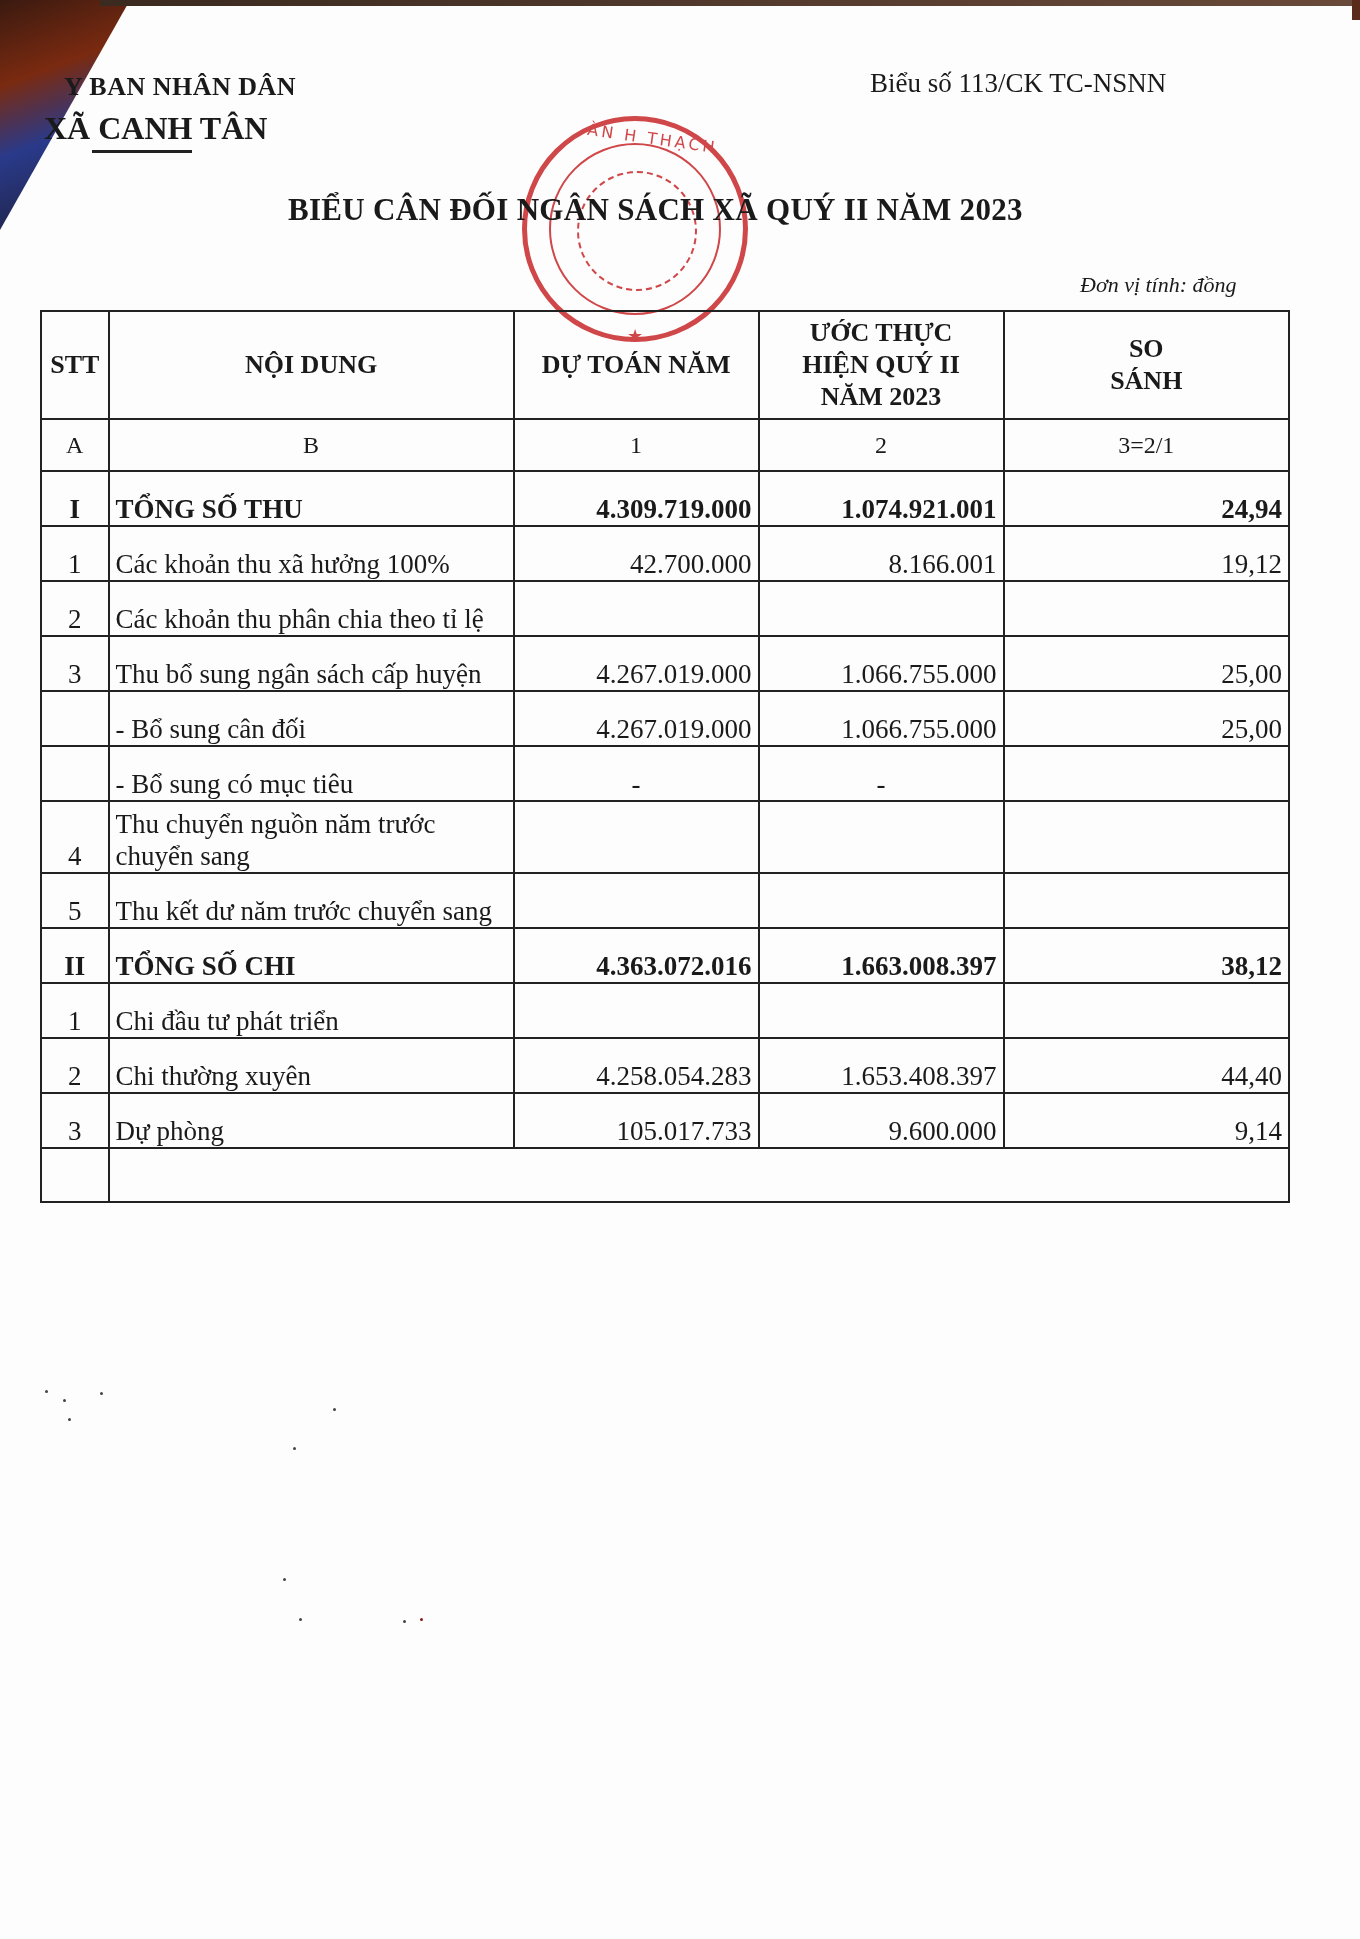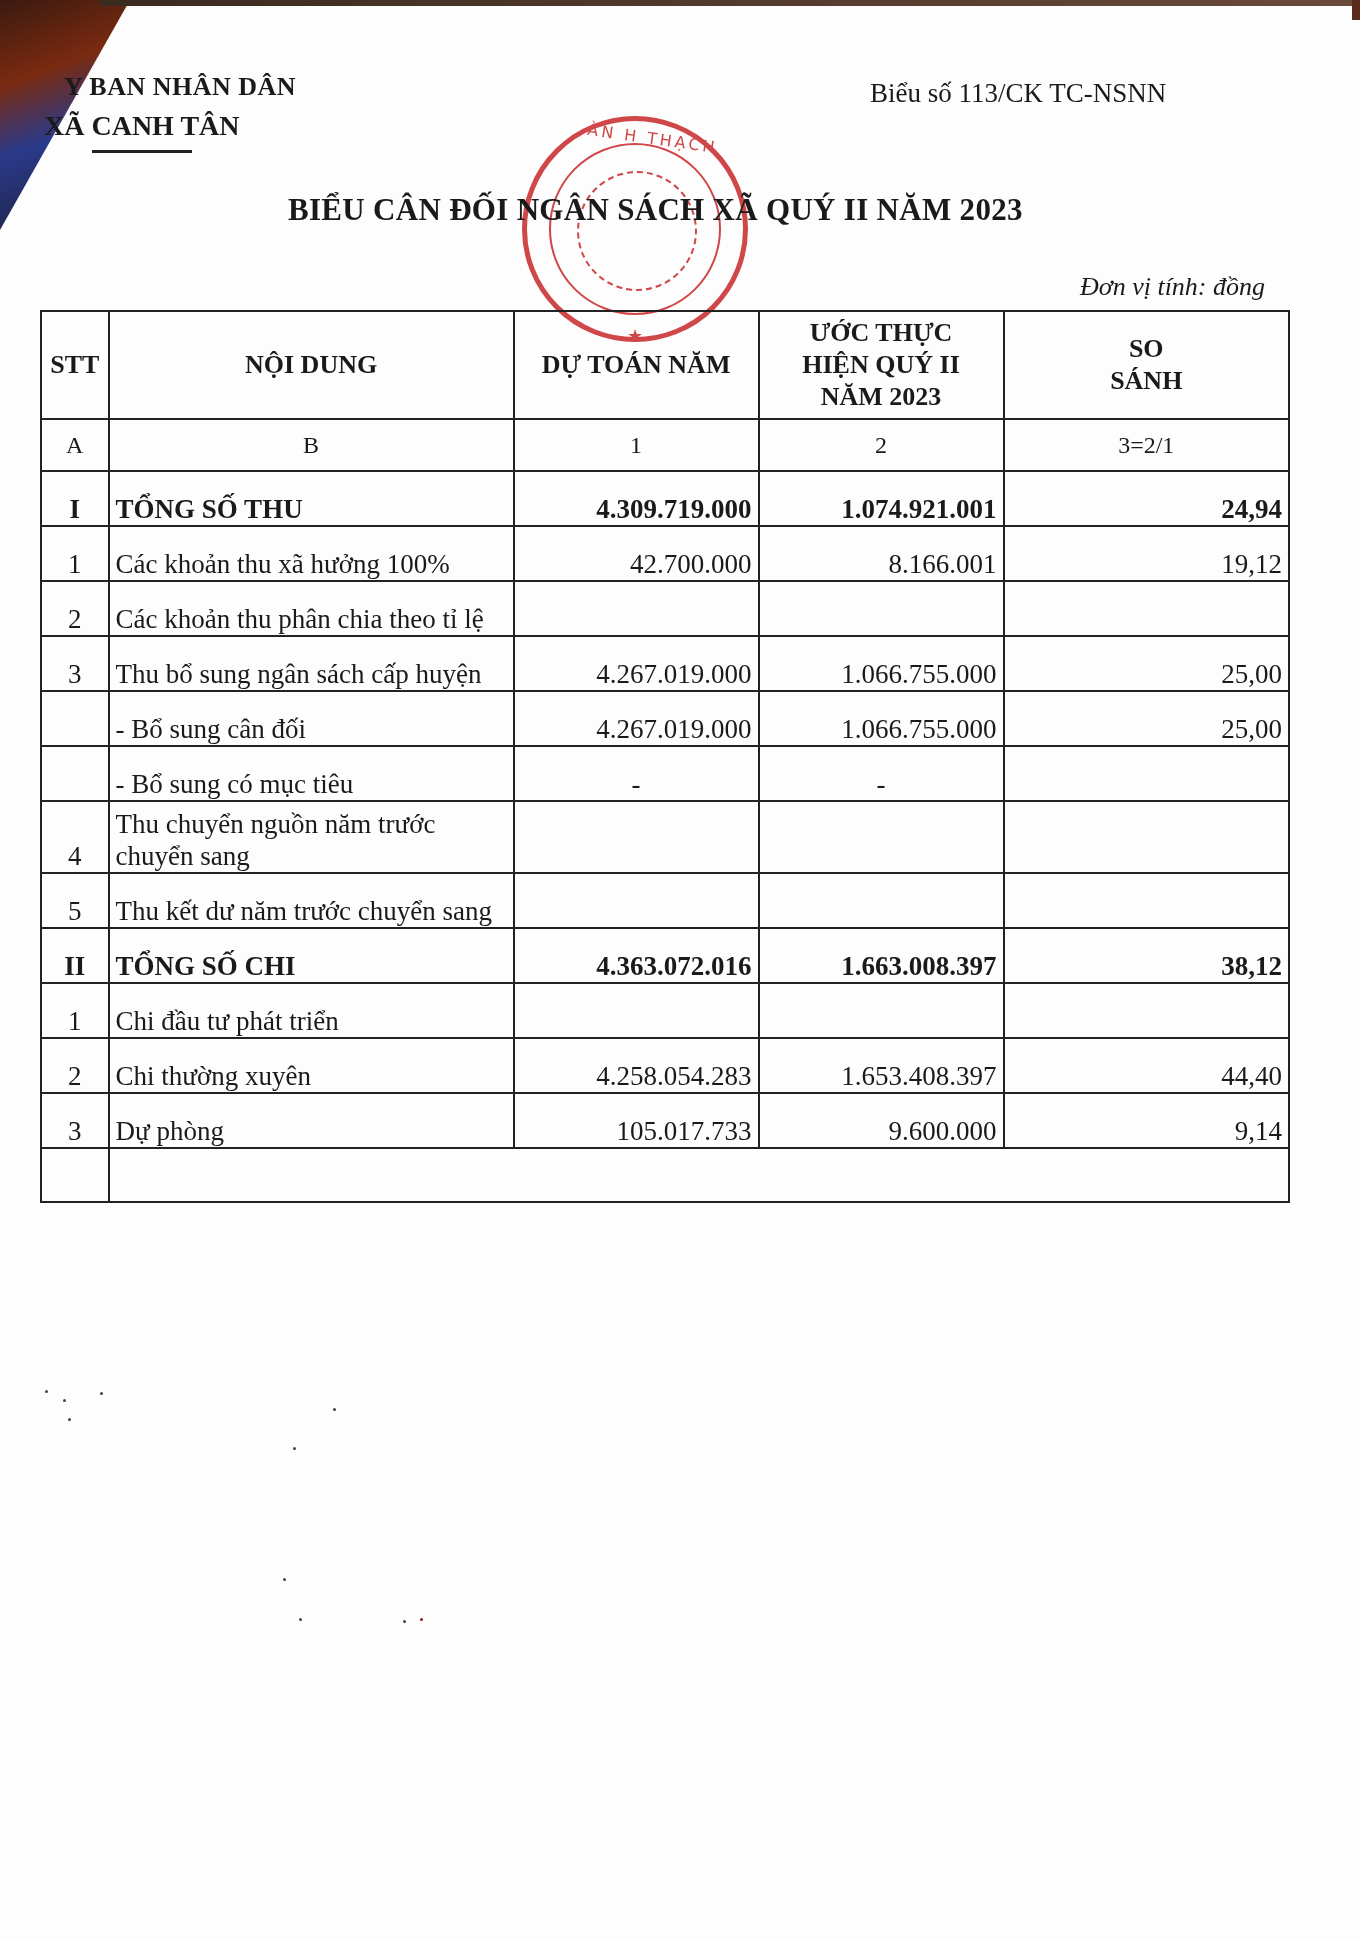--- a/index.html
+++ b/index.html
@@ -15,25 +15,25 @@
     clip-path: polygon(0 0, 130px 0, 0 230px);
   }
   .top-strip {
     position: absolute; left: 100px; top: 0; width: 1260px; height: 6px;
     background: linear-gradient(90deg, #3a2a20, #6a4a3a);
   }
   .right-strip {
     position: absolute; right: 0; top: 0; width: 8px; height: 20px; background: #5a2a1a;
   }
   .org1 { position: absolute; left: 64px; top: 72px; font-size: 26px; font-weight: bold; letter-spacing: 0.5px; }
-  .org2 { position: absolute; left: 44px; top: 110px; font-size: 28px; font-weight: bold; }
+  .org2 { position: absolute; left: 44px; top: 110px; font-size: 32px; font-weight: bold; }
   .org2-underline { position: absolute; left: 92px; top: 150px; width: 100px; height: 3px; background: #222; }
-  .form-no { position: absolute; left: 870px; top: 78px; font-size: 27px; }
+  .form-no { position: absolute; left: 870px; top: 68px; font-size: 27px; }
   .title { position: absolute; left: 288px; top: 192px; font-size: 31px; font-weight: bold; letter-spacing: 0.3px; }
-  .unit { position: absolute; left: 1080px; top: 272px; font-size: 26px; font-style: italic; }
+  .unit { position: absolute; left: 1080px; top: 272px; font-size: 22px; font-style: italic; }
 
   .seal {
     position: absolute; left: 522px; top: 116px; width: 226px; height: 226px;
     border-radius: 50%; border: 5px solid #c8282a; box-sizing: border-box; opacity: 0.85;
   }
   .seal-inner {
     position: absolute; left: 22px; top: 22px; right: 22px; bottom: 22px;
     border-radius: 50%; border: 2px solid #c8282a;
   }
   .seal-emblem {

